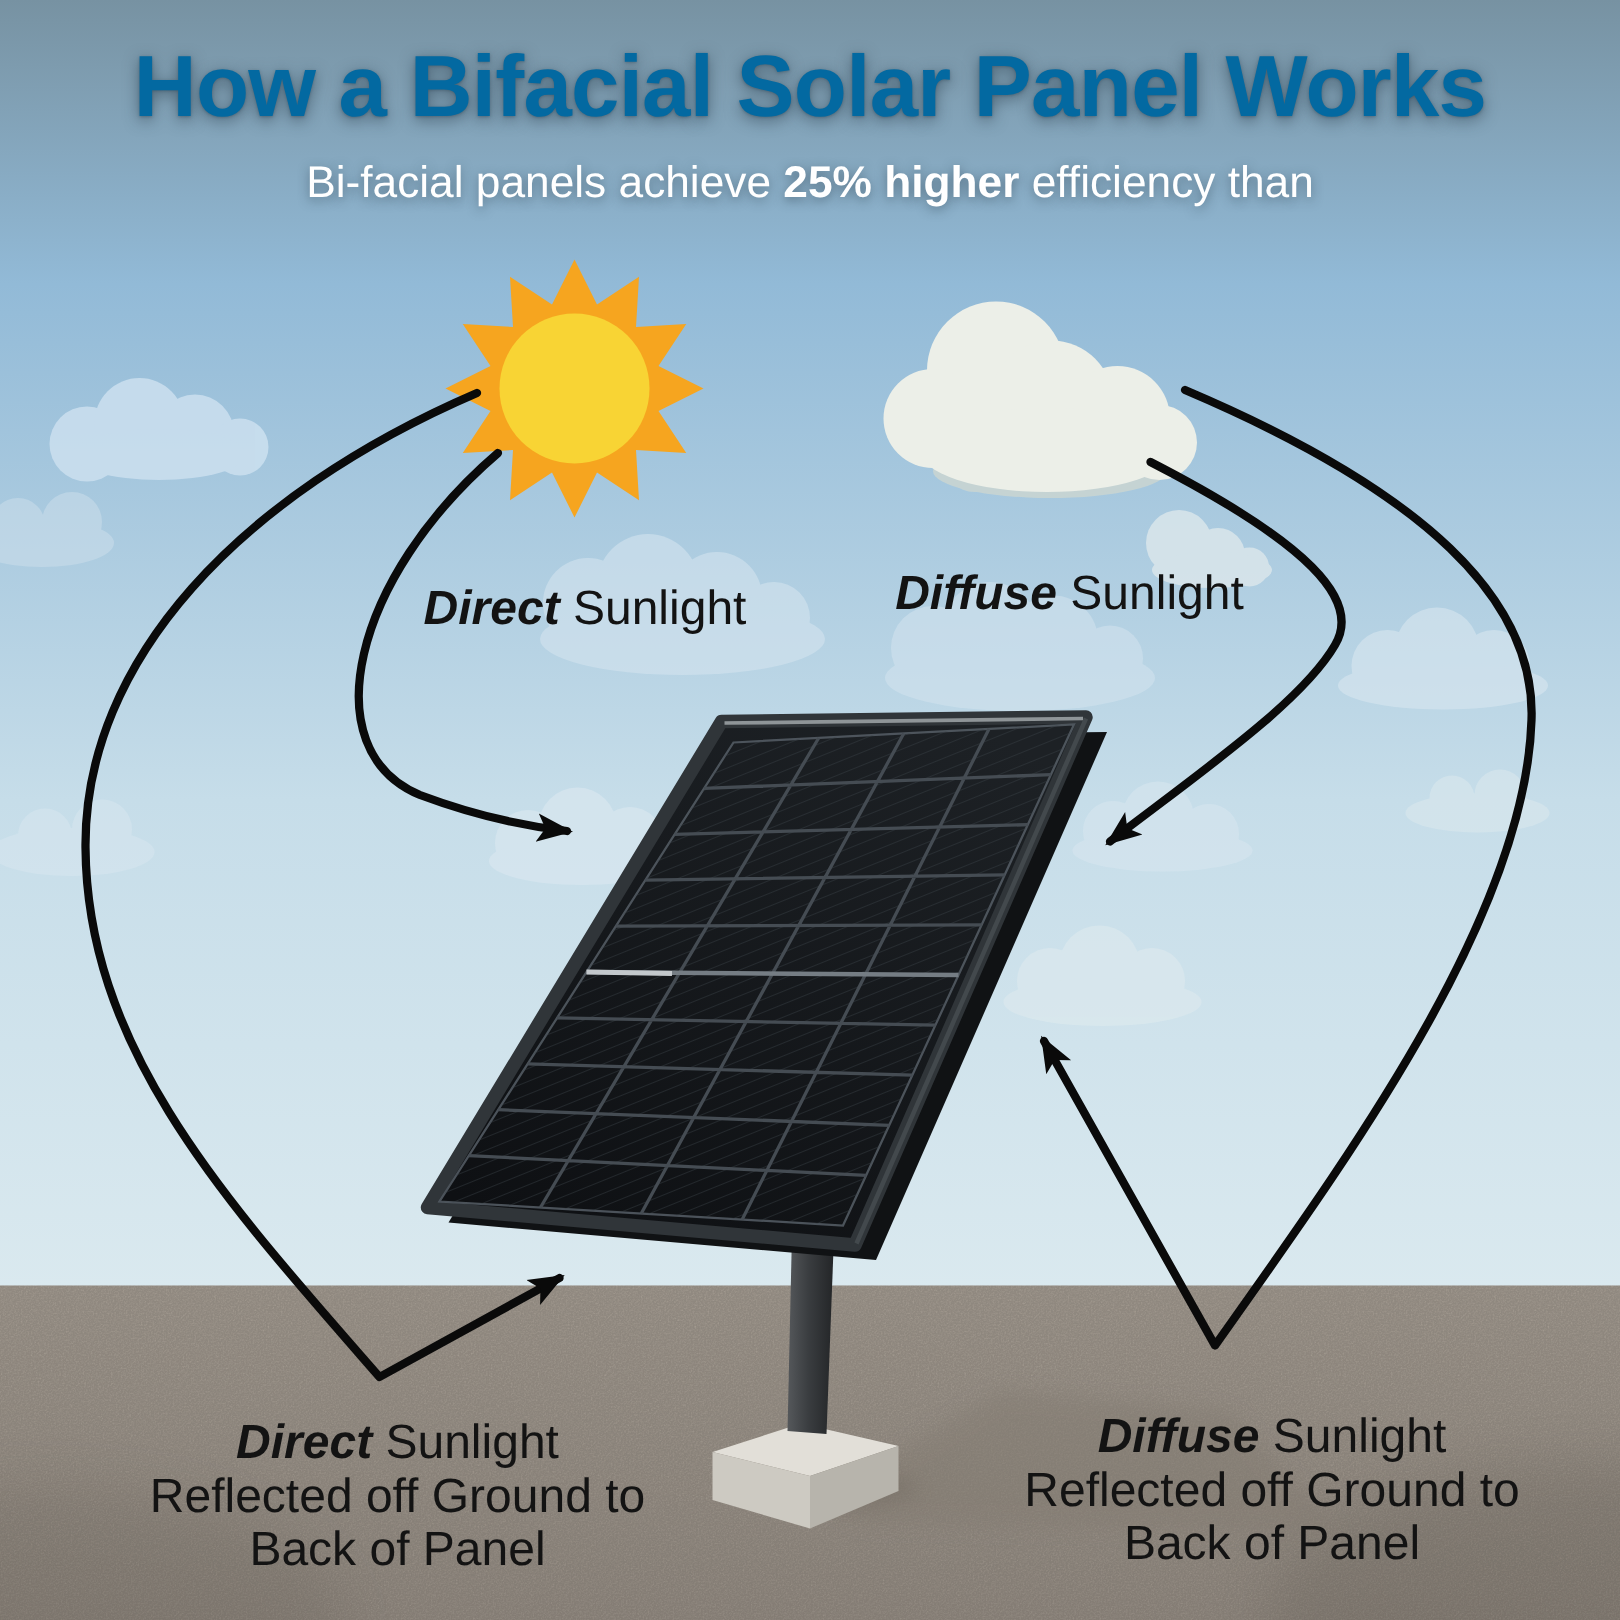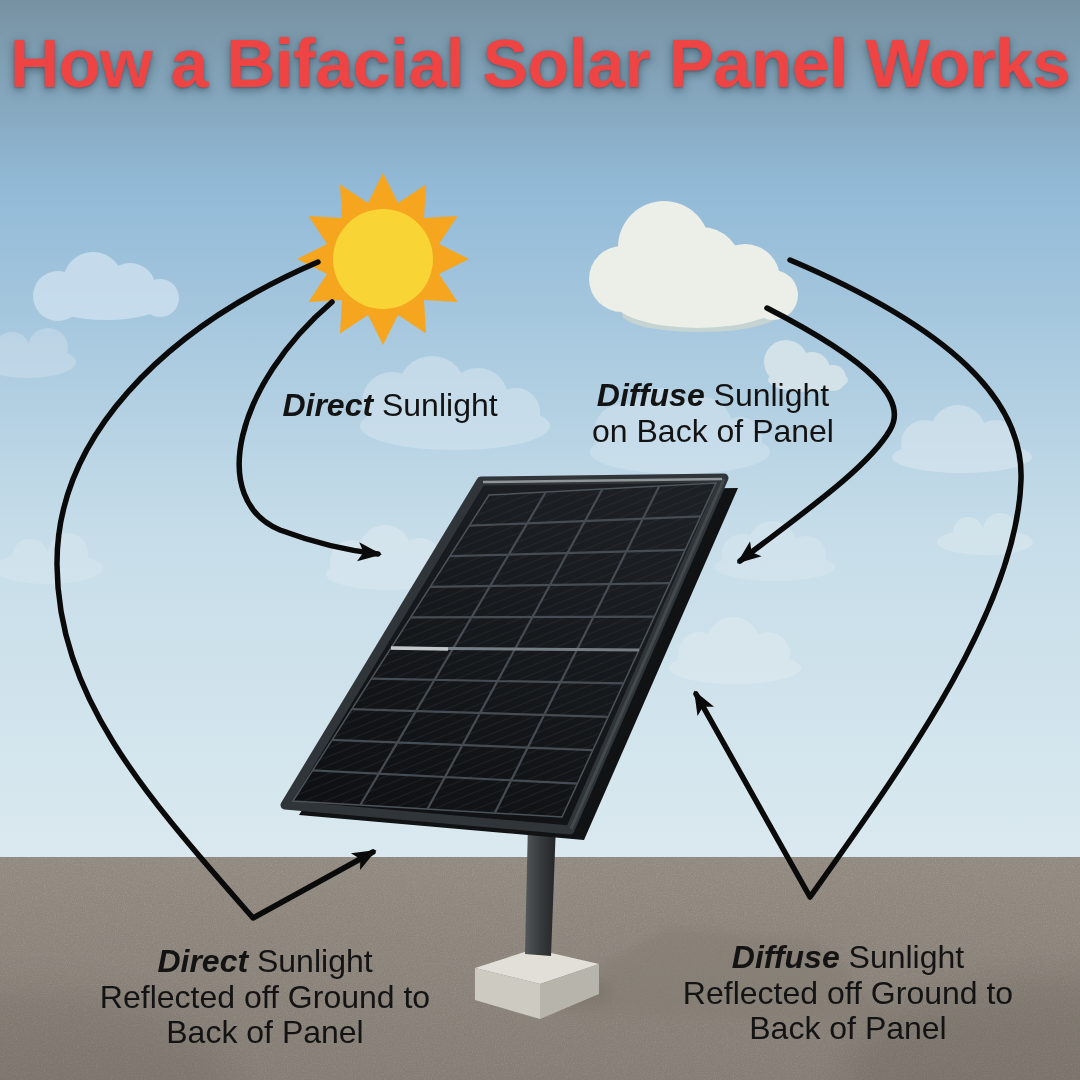--- a/index.html
+++ b/index.html
@@ -3,21 +3,21 @@
 <meta charset="utf-8">
 <style>
   html,body{margin:0;padding:0;background:#ffffff;}
   .stage{
     position:relative;width:1080px;height:1080px;overflow:hidden;
     font-family:"Liberation Sans", sans-serif;
   }
   .scene-svg{position:absolute;left:0;top:0;width:1080px;height:1080px;}
   .title{
     position:absolute;top:24px;left:0;width:100%;text-align:center;
-    font-size:68px;font-weight:bold;color:#ef4444;letter-spacing:-0.5px;
+    font-size:58px;font-weight:bold;color:#0369a1;letter-spacing:-0.5px;
     text-shadow:0 3px 10px rgba(35,55,70,.55),0 1px 2px rgba(35,55,70,.35);
     white-space:nowrap;
   }
   .subtitle{
     position:absolute;top:103px;left:50%;transform:translateX(-50%);
     width:900px;text-align:center;font-size:29.5px;line-height:37px;color:#ffffff;
     text-shadow:0 2px 7px rgba(35,55,70,.5);
   }
   .subtitle .hl{font-weight:bold;}
   .label{
@@ -200,29 +200,29 @@
     <g fill="none" stroke-width="5.5" stroke-linecap="round" stroke-linejoin="round" stroke="#0A0A0A">
       <path marker-end="url(#arrowHead)" d="M332,302 C235,385 208,500 280,530 C320,545 352,551 378,554"></path>
       <path marker-end="url(#arrowHead)" d="M318,262 C160,330 56,440 57,565 C58,700 150,800 253,918 L373,852"></path>
       <path marker-end="url(#arrowHead)" d="M767,308 C872,362 908,400 890,430 C868,468 800,515 740,561"></path>
       <path marker-end="url(#arrowHead)" d="M790,260 C950,328 1024,400 1021,480 C1017,610 900,770 810,897 L696,694"></path>
     </g>
   </svg>
 
   <div class="title">How a Bifacial Solar Panel Works</div>
   <div class="subtitle">
+    <div><span>Bi-facial panels achieve </span><span class="hl">25% higher</span><span> efficiency than</span></div>
   </div>
 
   <div class="label" style="left:390px;top:388px">
     <div><span class="em">Direct</span><span> Sunlight</span></div>
   </div>
 
   <div class="label" style="left:713px;top:378px">
     <div><span class="em">Diffuse</span><span> Sunlight</span></div>
-    <div>on Back of Panel</div>
   </div>
 
   <div class="label" style="left:265px;top:944px">
     <div><span class="em">Direct</span><span> Sunlight</span></div>
     <div>Reflected off Ground to</div>
     <div>Back of Panel</div>
   </div>
 
   <div class="label" style="left:848px;top:940px">
     <div><span class="em">Diffuse</span><span> Sunlight</span></div>

